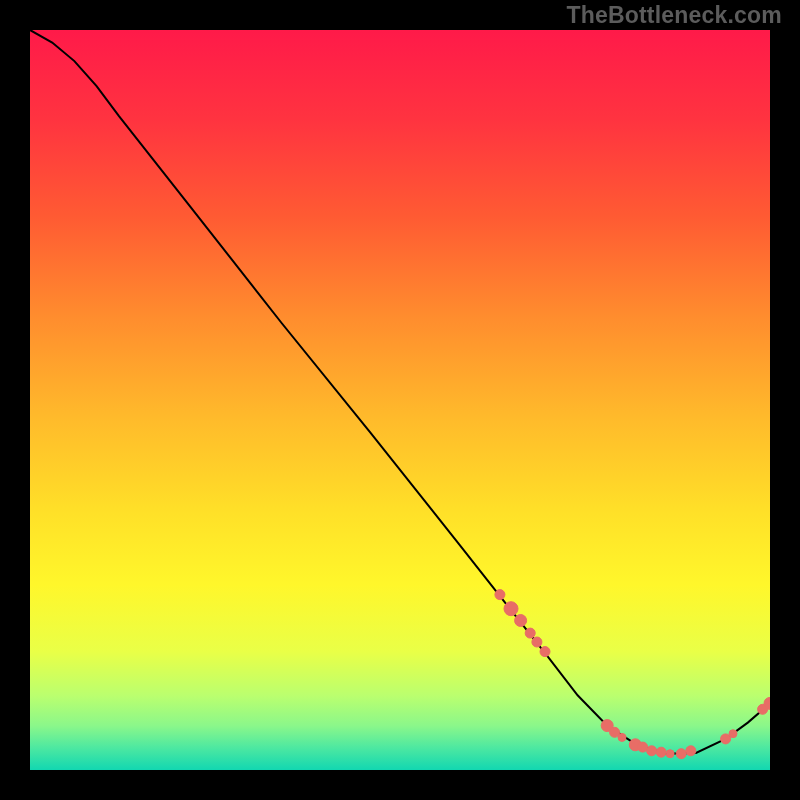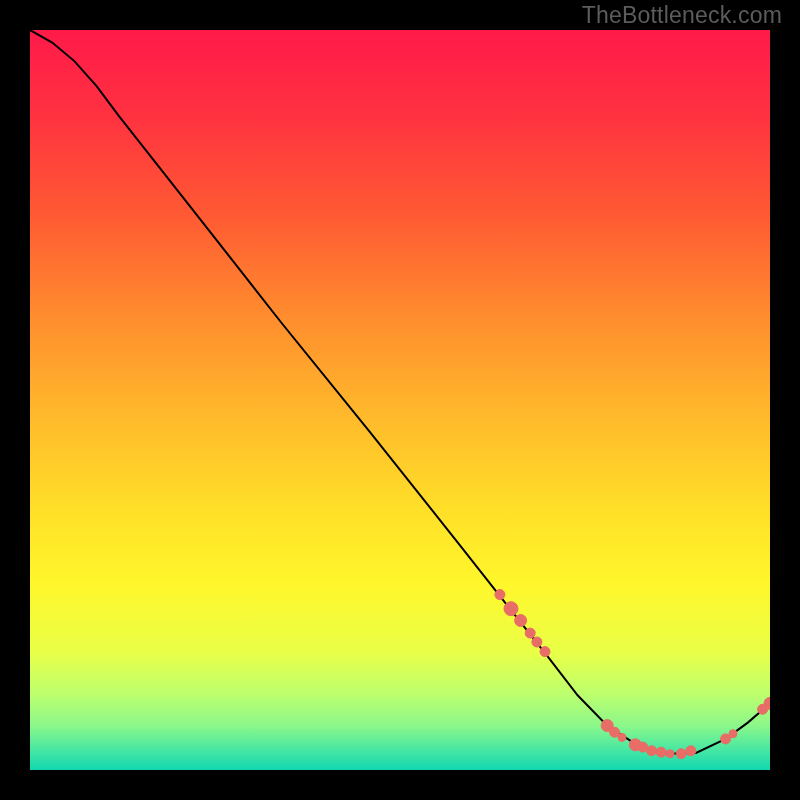--- a/index.html
+++ b/index.html
@@ -15,21 +15,21 @@
     position: relative;
     width: 800px;
     height: 800px;
   }
   .watermark {
     position: absolute;
     top: 2px;
     right: 18px;
     font-size: 23px;
     color: #5c5c5c;
-    font-weight: 400;
+    font-weight: 700;
     letter-spacing: 0.2px;
   }
   .plot-wrap {
     position: absolute;
     left: 30px;
     top: 30px;
     width: 740px;
     height: 740px;
     overflow: hidden;
   }

